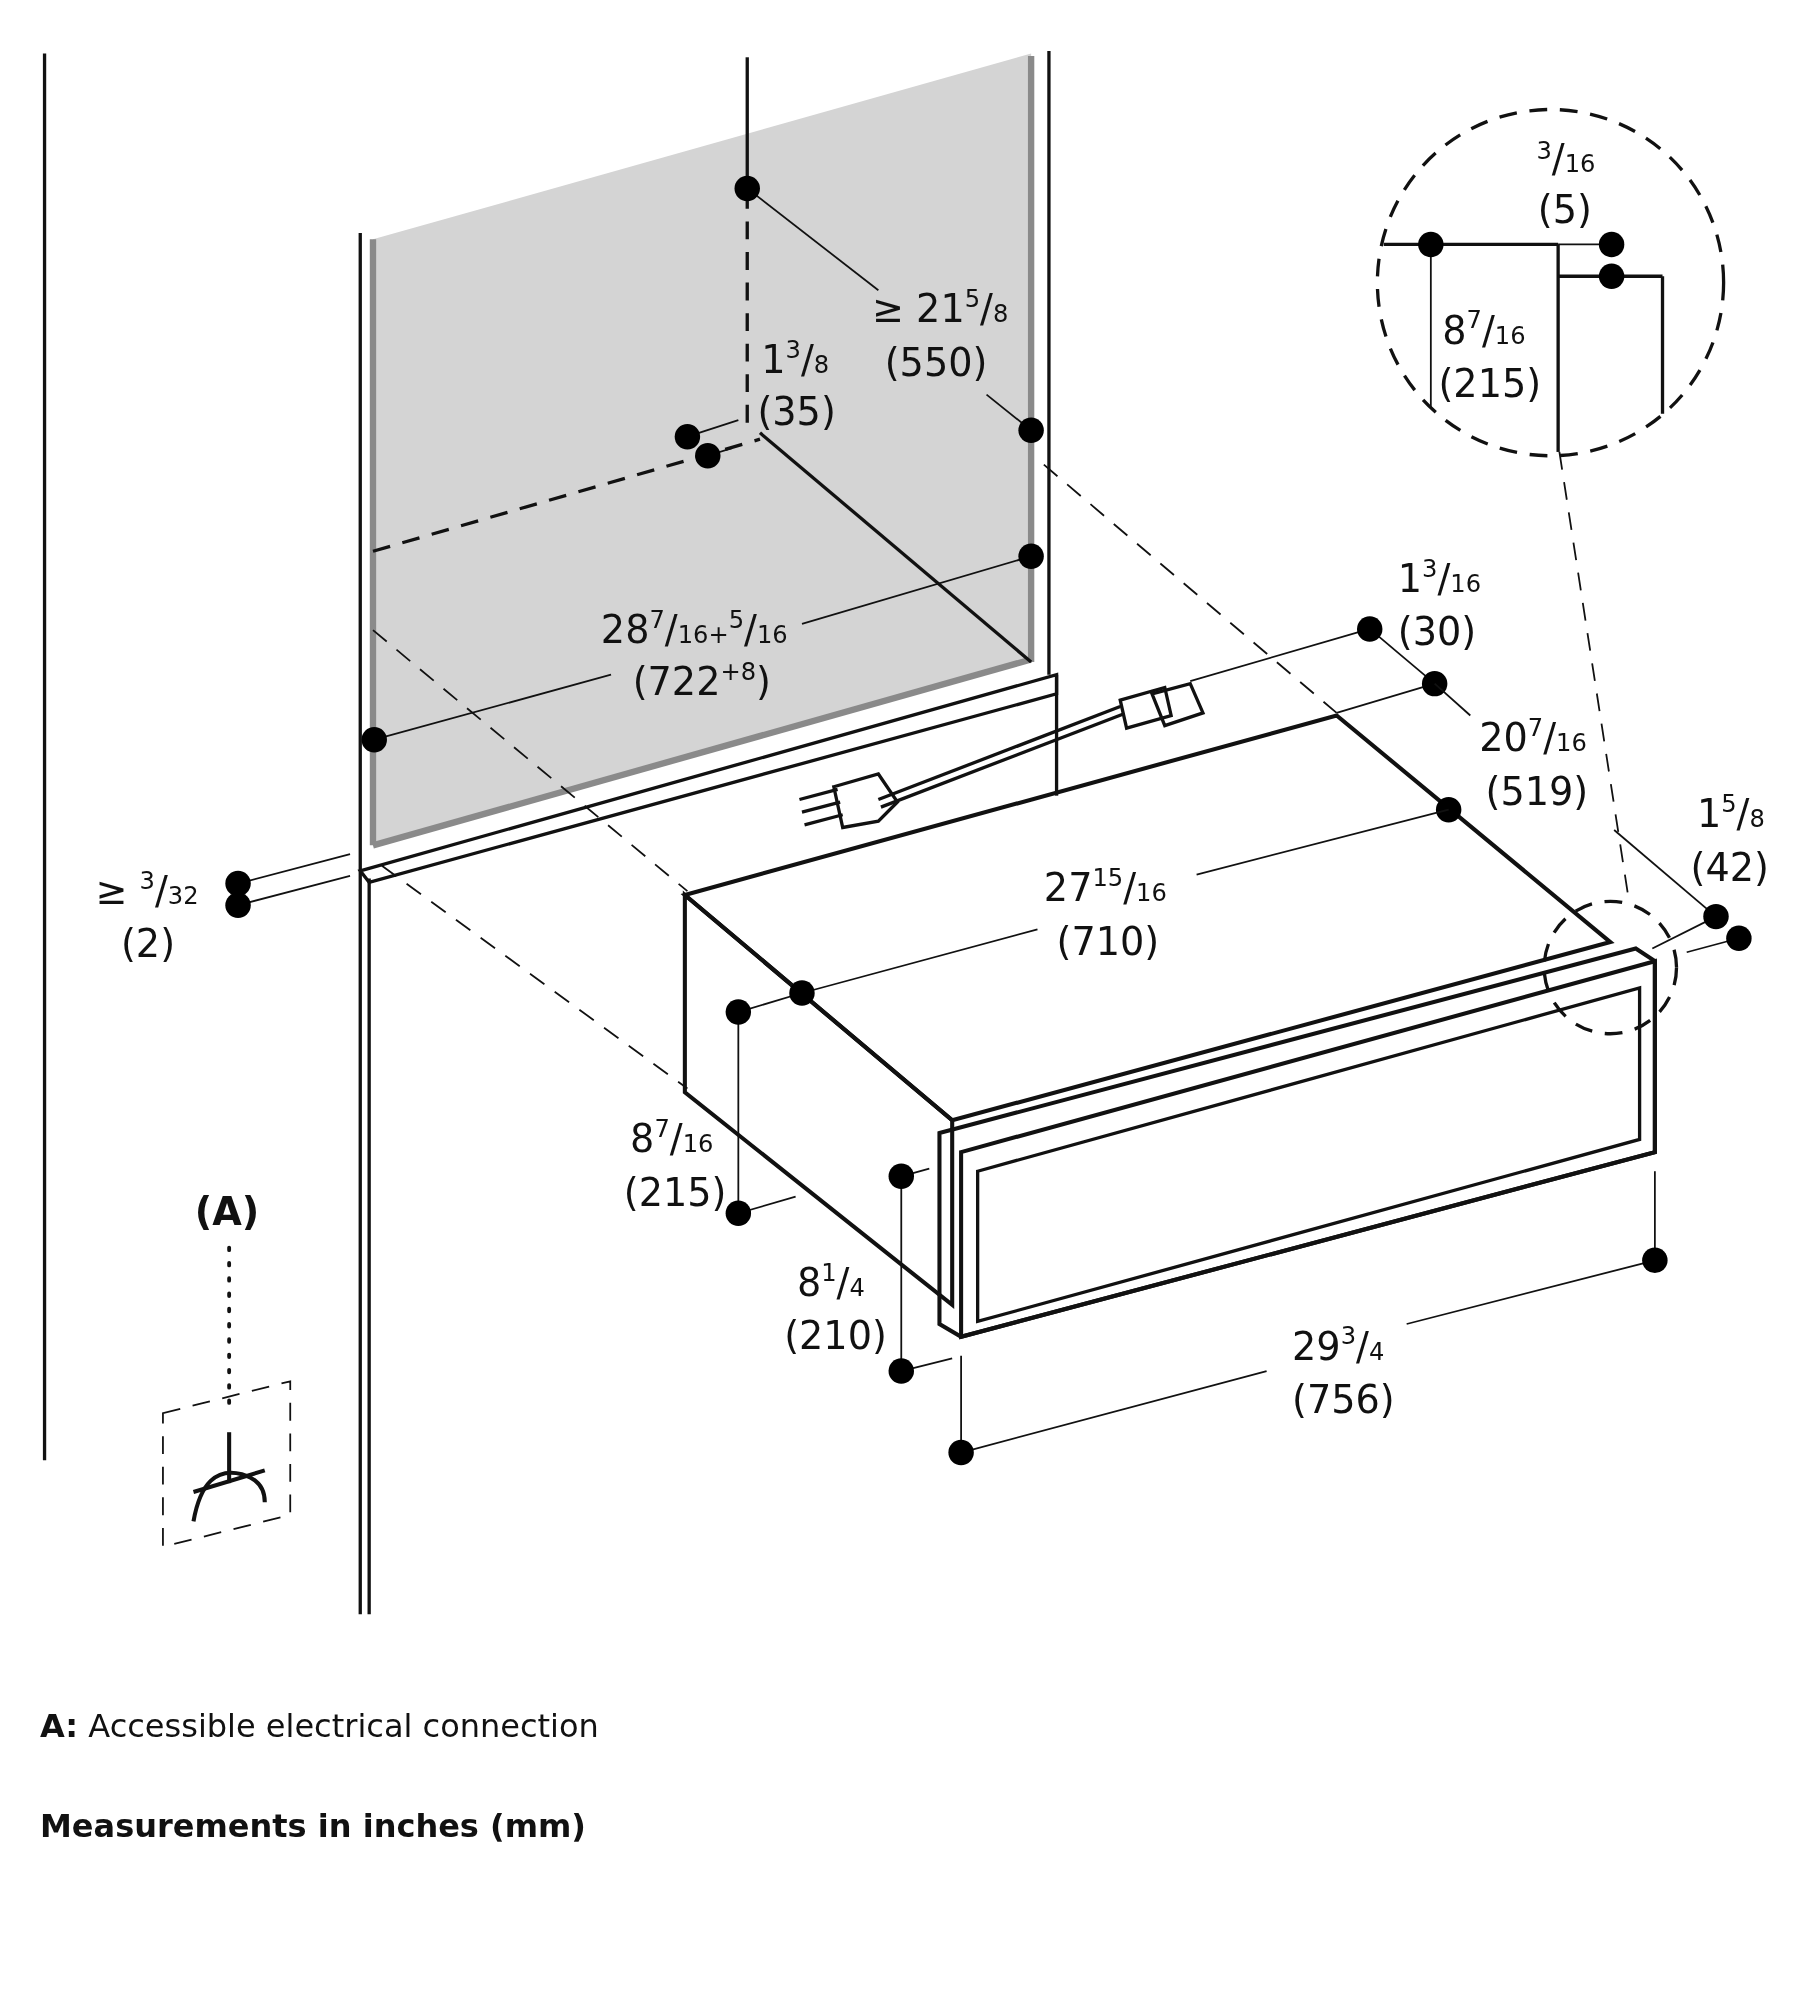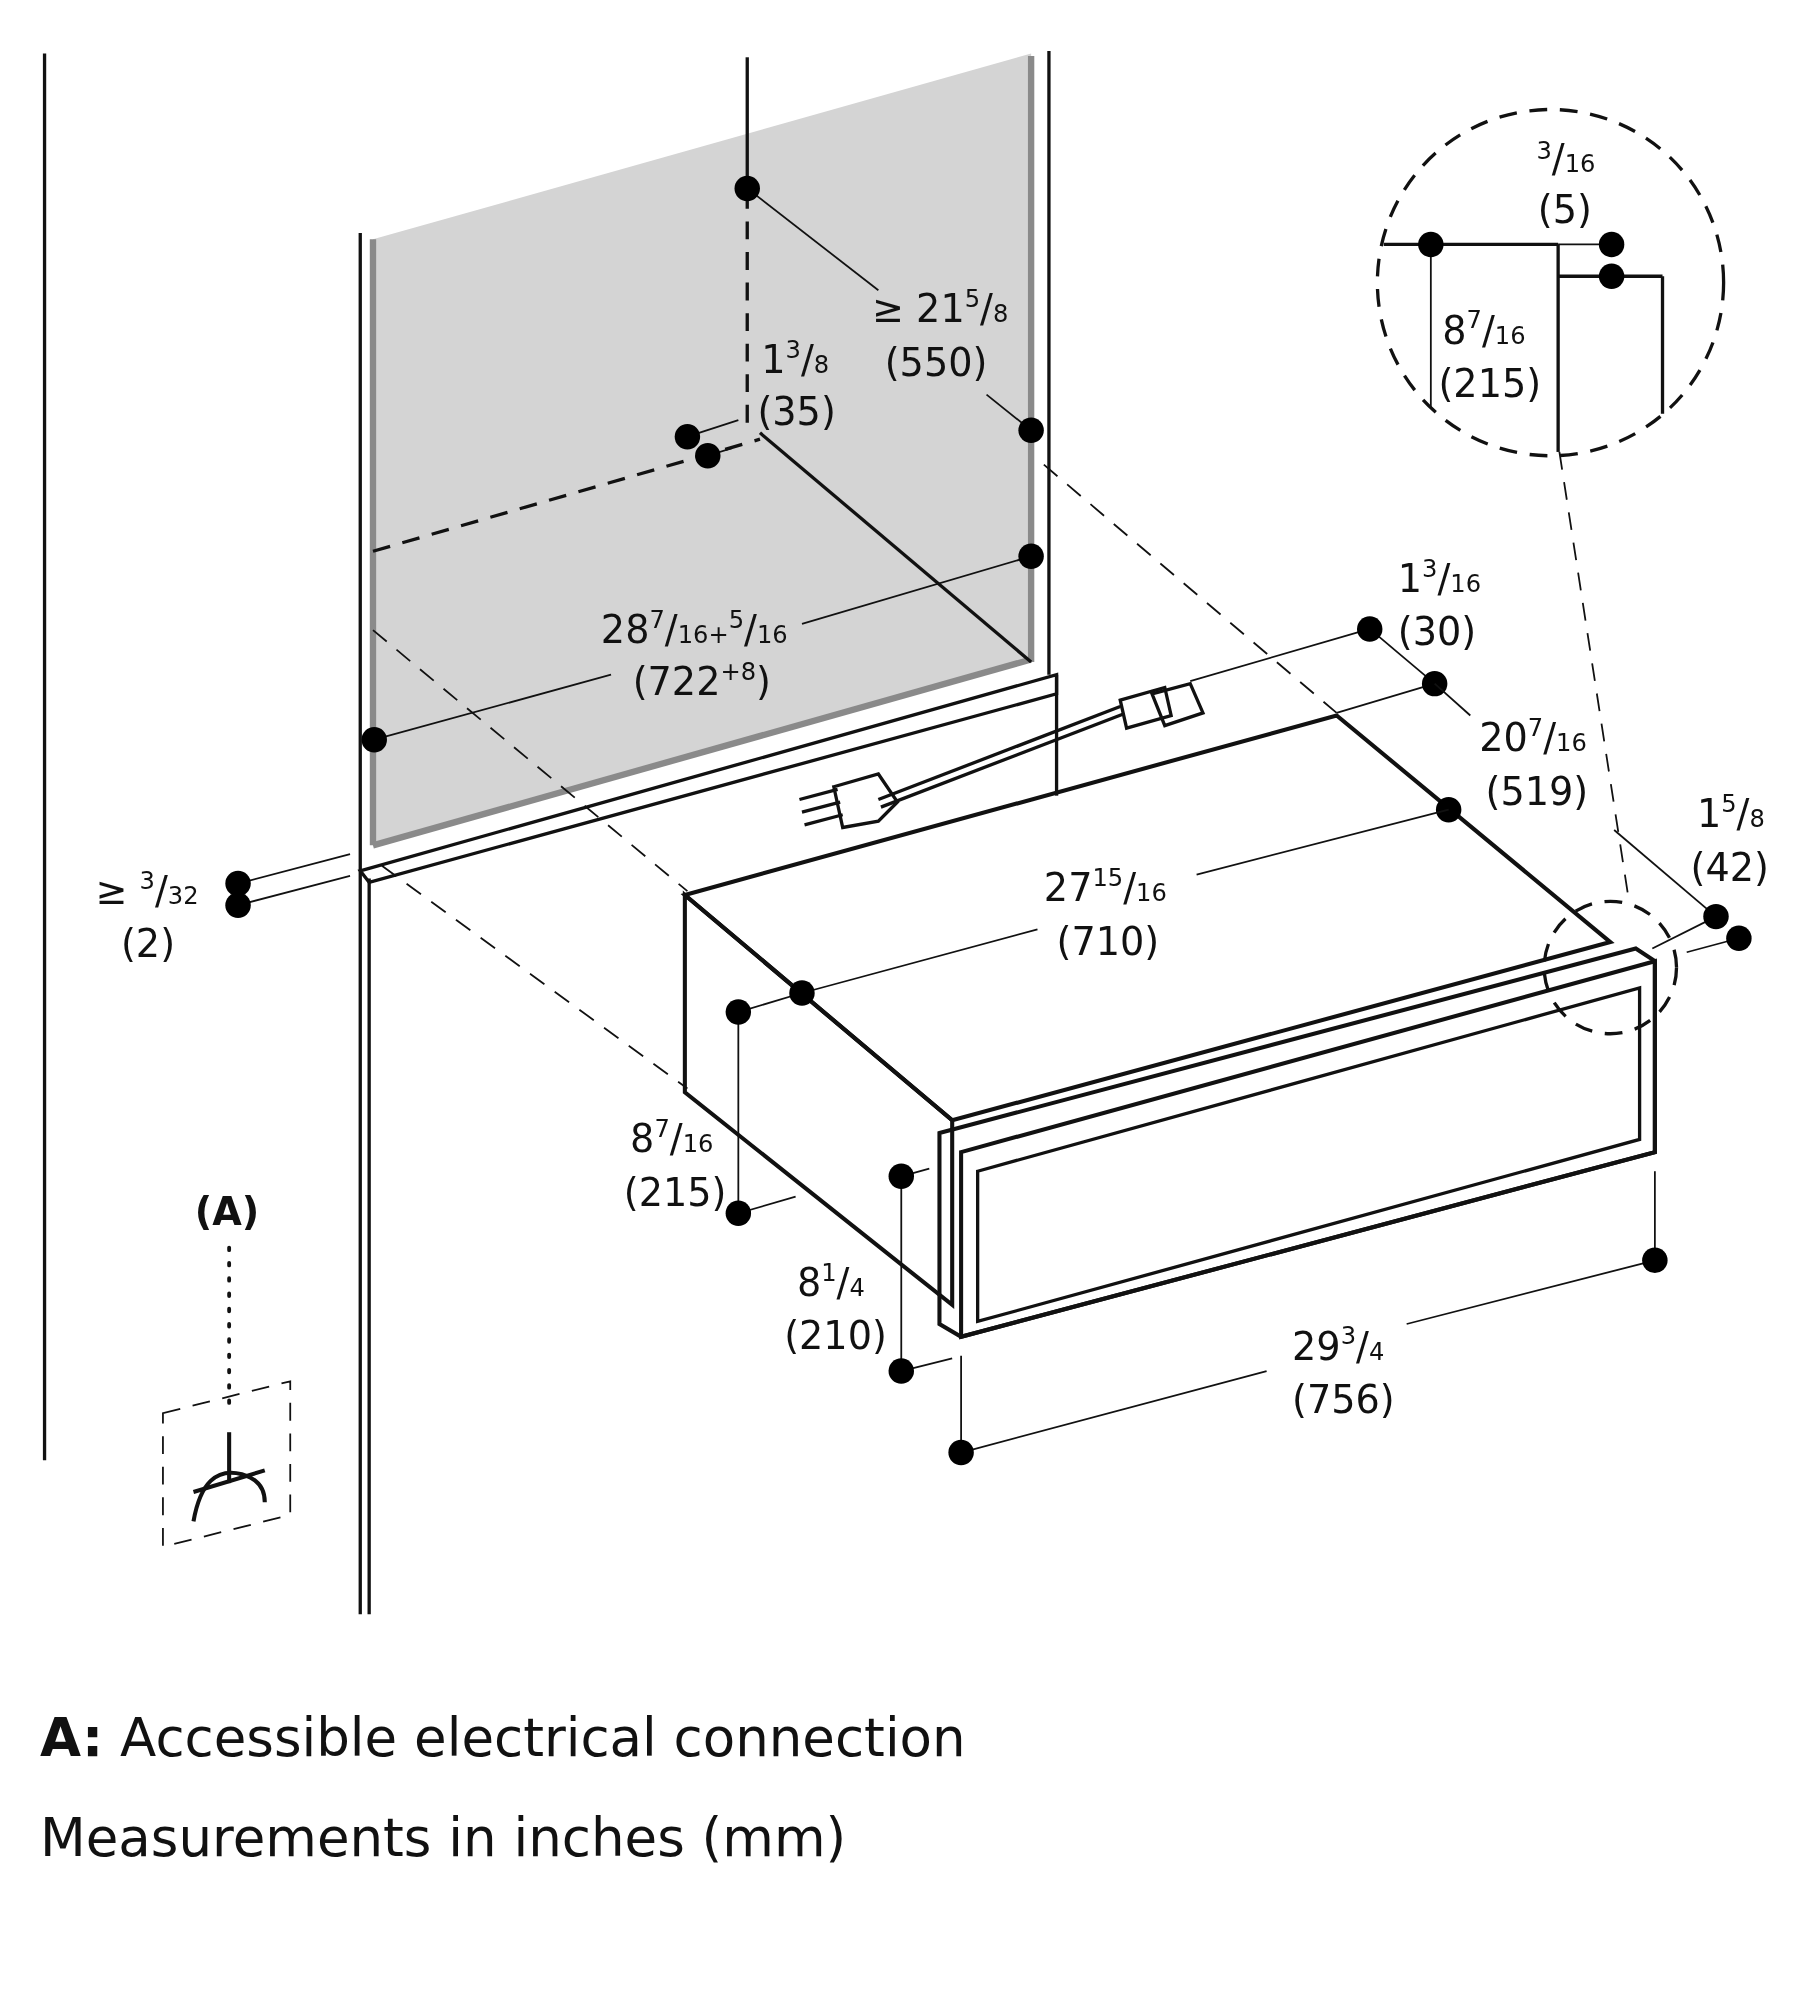--- a/index.html
+++ b/index.html
@@ -8,21 +8,21 @@
   #diagram { position: absolute; left: 0; top: 0; width: 1814px; height: 2000px; }
   .lbl { font-family: "DejaVu Sans", sans-serif; fill: #111; font-size: 30px; }
   .sup { font-size: 19px; }
   .sub { font-size: 19px; }
   .ln { stroke: #111; fill: none; }
   .thin { stroke-width: 1.4; }
   .med { stroke-width: 2.6; }
   .thick { stroke-width: 3.2; }
   .dash { stroke-dasharray: 14 10; }
   .dot { fill: #000; }
-  .legend { position: absolute; left: 40px; font-size: 53px; font-family: "DejaVu Sans", sans-serif; color: #111; }
+  .legend { position: absolute; left: 40px; font-size: 32px; font-family: "DejaVu Sans", sans-serif; color: #111; }
   .legend b { font-weight: bold; }
 </style>
 </head>
 <body>
 
 <svg id="diagram" viewBox="0 0 1425 1571" preserveAspectRatio="none" xmlns="http://www.w3.org/2000/svg">
 
   <g>
     <line class="ln med" x1="35" y1="42" x2="35" y2="1147"></line>
     <line class="ln med" x1="283" y1="183" x2="283" y2="1268"></line>
@@ -225,13 +225,13 @@
     <text class="lbl" x="1015" y="1110">(756)</text>
 
     <text class="lbl" x="153" y="962" font-weight="bold">(A)</text>
   </g>
 </svg>
 
 <div class="legend" style="top:1707px;">
   <b>A:</b>
   <span>Accessible electrical connection</span>
 </div>
-<div class="legend" style="top:1807px;">Measurements in inches (mm)</div>
+<div class="legend" style="top:1807px;font-weight:bold;">Measurements in inches (mm)</div>
 
 </body></html>

